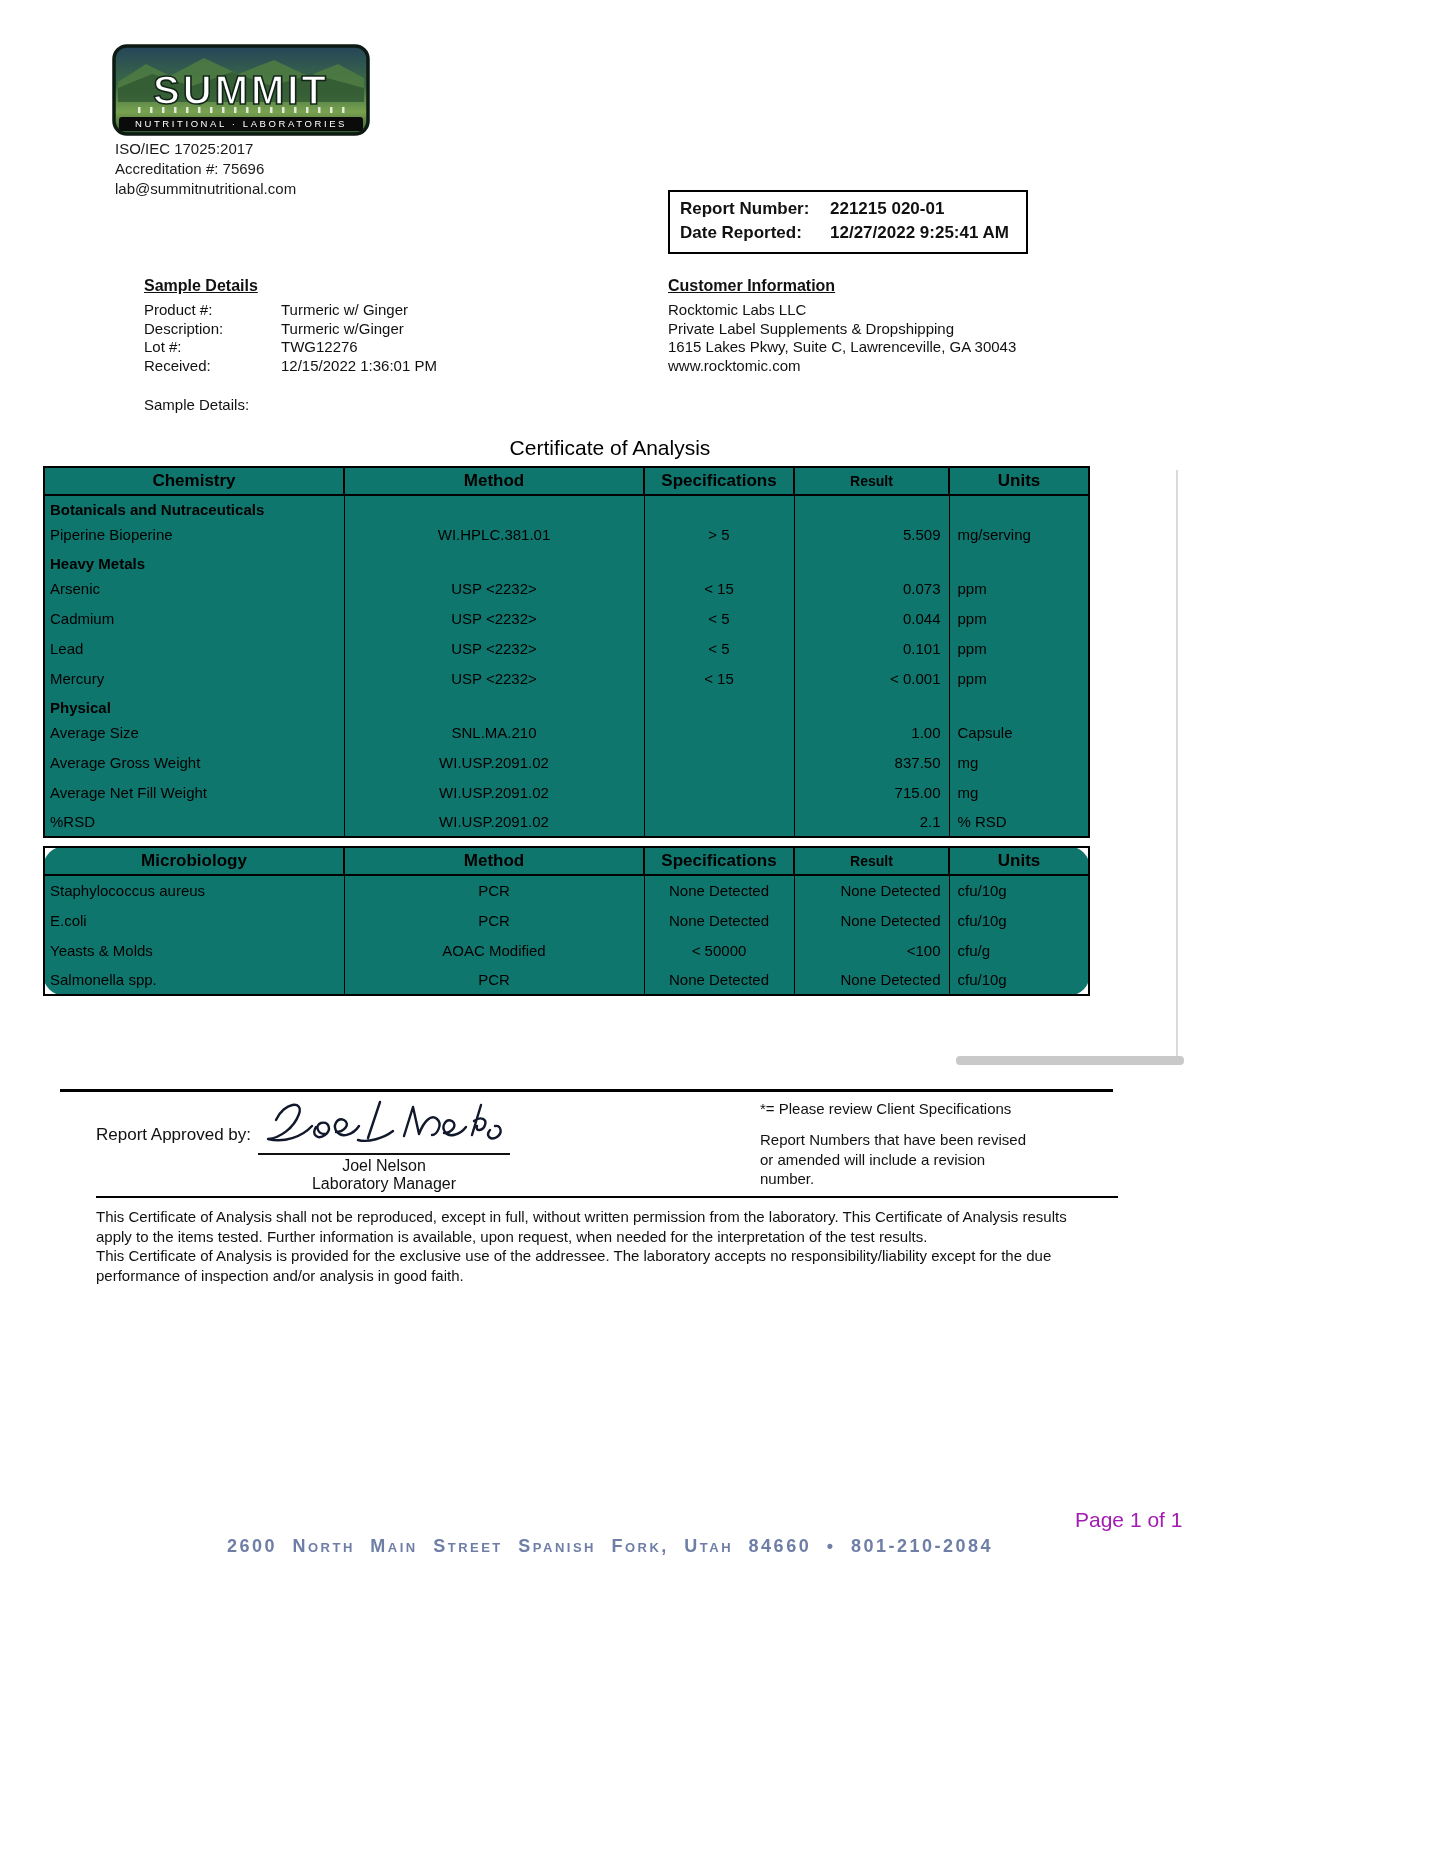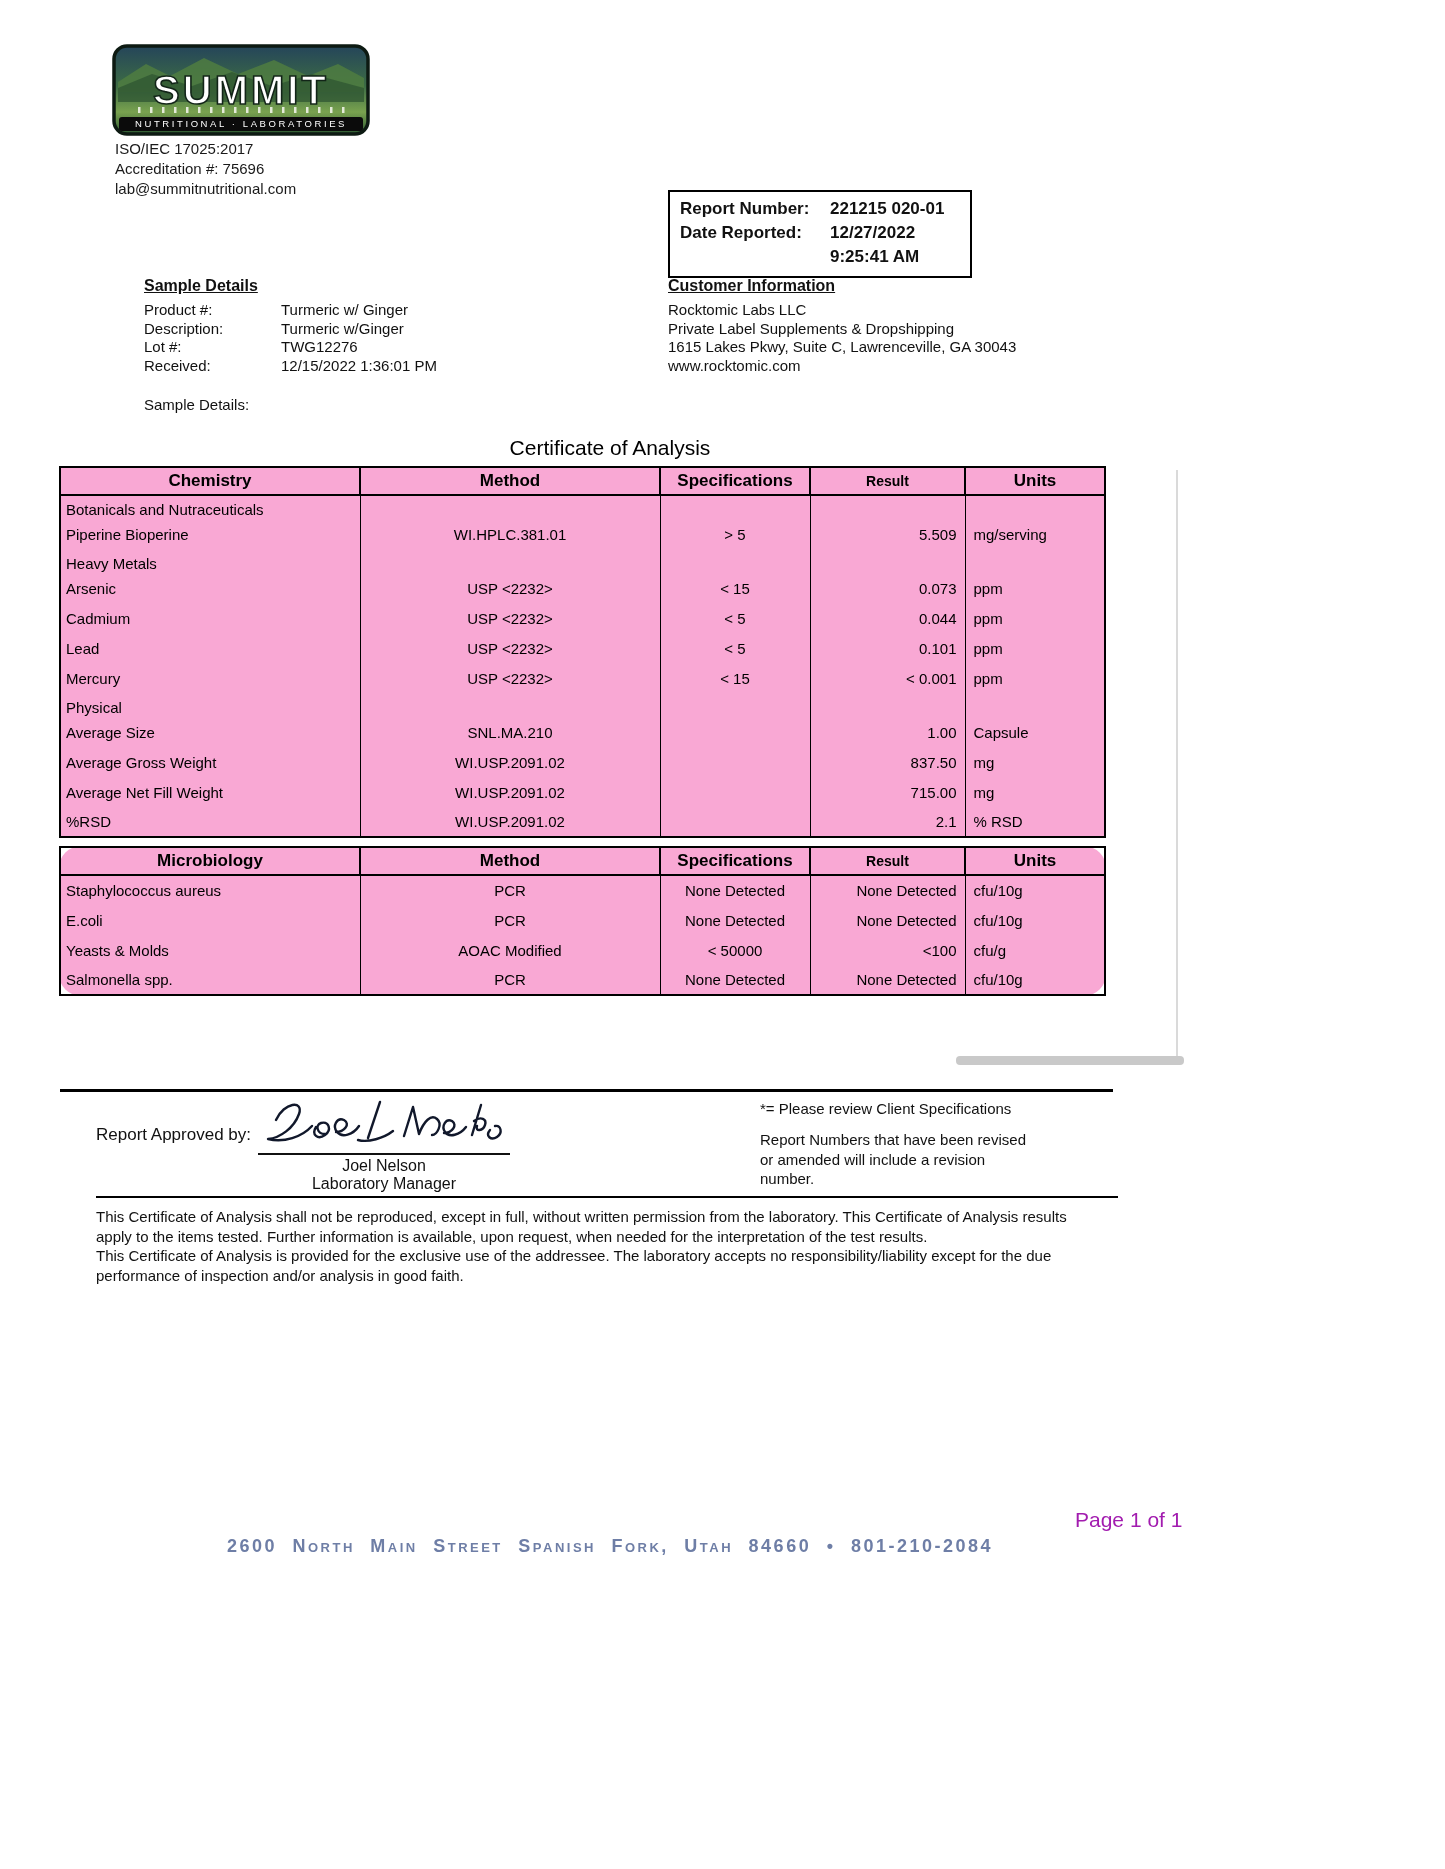--- a/index.html
+++ b/index.html
@@ -13,50 +13,50 @@
 
   
   .logo-wrap { left:112px; top:44px; width:258px; height:92px; }
   .logo-svg { width:258px; height:92px; display:block; }
   .logo-word { font-family:"Liberation Sans", sans-serif; font-size:40px; font-weight:bold;
                fill:#ffffff; stroke:#122418; stroke-width:1.6px; letter-spacing:3px; }
   .logo-sub  { font-family:"Liberation Sans", sans-serif; font-size:9.5px; fill:#ffffff; letter-spacing:2.6px; }
 
   .lab-lines { left:115px; top:139px; font-size:15px; line-height:20px; color:#1a1a1a; }
 
-  .report-box { left:668px; top:190px; width:304px; border:2px solid #000; padding:5px 10px 7px 10px; background:#fff; }
+  .report-box { left:668px; top:190px; width:360px; border:2px solid #000; padding:5px 10px 7px 10px; background:#fff; }
   .report-row { display:flex; font-weight:bold; font-size:17px; line-height:24px; }
   .report-row .lbl { width:150px; flex:0 0 150px; }
 
   
   .blk-heading { font-size:16px; font-weight:bold; text-decoration:underline; }
   .sample-heading   { left:144px; top:277px; }
   .customer-heading { left:668px; top:277px; }
 
   .sample-fields { left:144px; top:301px; font-size:15px; }
   .field-row { display:flex; line-height:18.5px; }
   .field-row .f-lbl { width:137px; flex:0 0 137px; }
 
   .customer-lines { left:668px; top:301px; font-size:15px; line-height:18.5px; }
 
   .sample-extra { left:144px; top:396px; font-size:15px; }
 
   
   .coa-title { left:0; top:436px; width:1220px; text-align:center; font-size:21px; color:#000; }
 
   
-  .coa { position:absolute; left:59px; border-collapse:collapse; table-layout:fixed;
-         width:1045px; font-size:15px; background:#f9a8d4; color:#000; }
+  .coa { position:absolute; left:43px; border-collapse:collapse; table-layout:fixed;
+         width:1045px; font-size:15px; background:#0f766e; color:#000; }
   .coa-chem  { top:466px; }
   .coa-micro { top:846px;border-radius:22px; }
   .coa { border:2px solid #000; }
   .coa th { border:2px solid #000; height:28px; font-weight:bold; font-size:17px; text-align:center; padding:0 2px; }
   .coa th.h-sm { font-size:14px; }
   .coa td { border-left:1.5px solid #000; border-right:1.5px solid #000; overflow:hidden; white-space:nowrap; }
-  .coa tr.sec td { height:24px; font-weight:normal; vertical-align:bottom; padding-bottom:1px; }
+  .coa tr.sec td { height:24px; font-weight:bold; vertical-align:bottom; padding-bottom:1px; }
   .coa tr.dr  td { height:30px; vertical-align:middle; }
   .cn { text-align:left;  padding:0 4px 0 5px; }
   .cm { text-align:center; }
   .cs { text-align:center; }
   .cr { text-align:right; padding-right:8px; }
   .cu { text-align:left;  padding-left:8px; }
 
   
   .artifact-vline { left:1176px; top:470px; width:2px; height:594px; background:#dadada; }
   .artifact-bar   { left:956px; top:1056px; width:228px; height:9px; background:#c9c9c9; border-radius:4px; }

